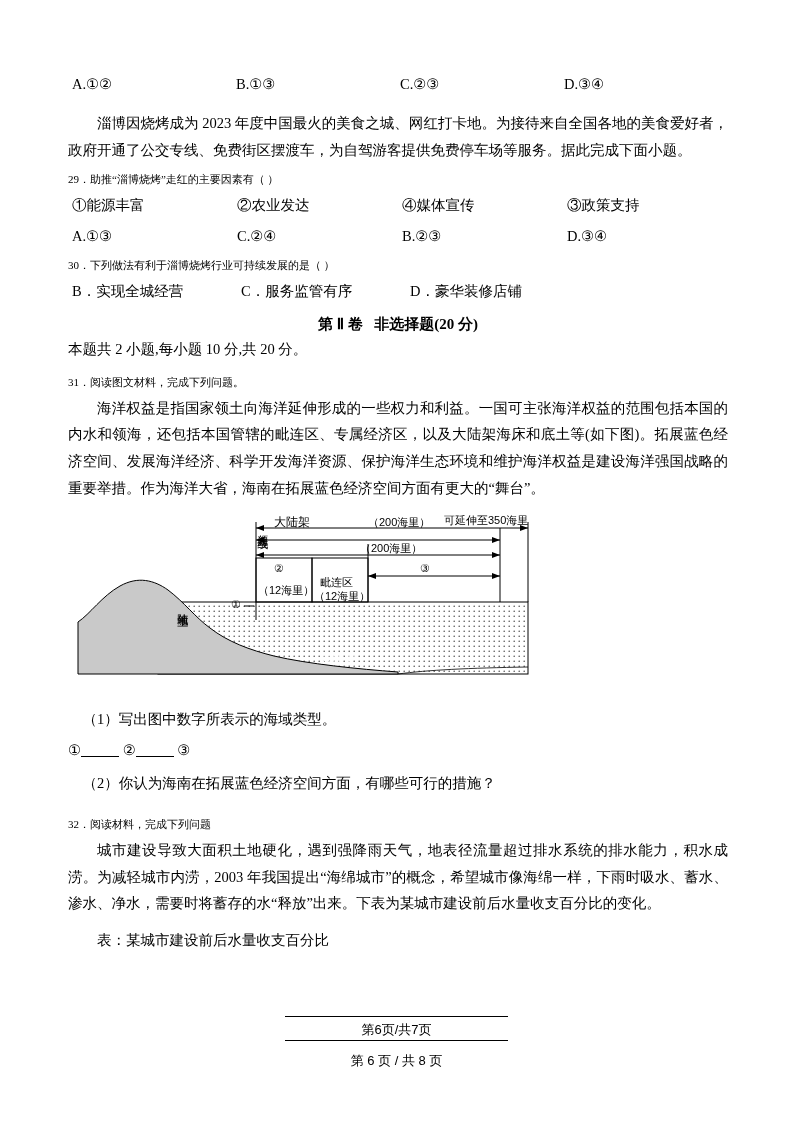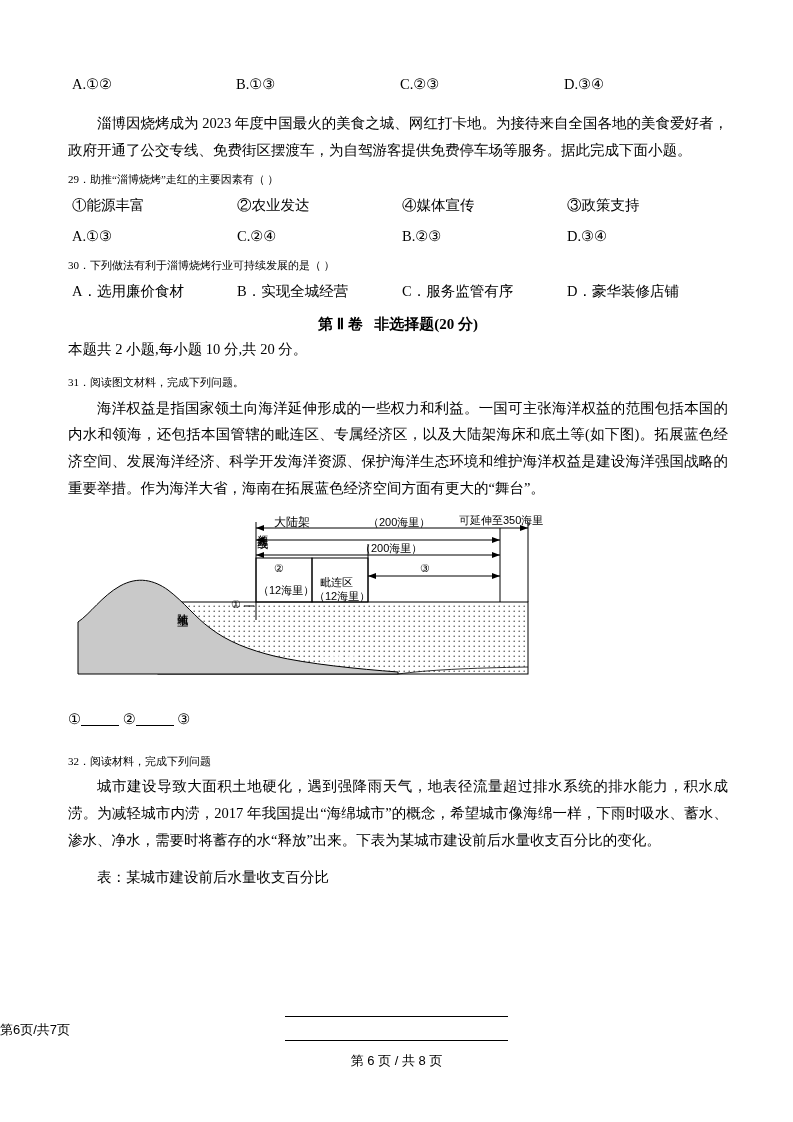--- a/index.html
+++ b/index.html
@@ -123,20 +123,21 @@
     white-space: nowrap;
   }
   .fig-white { color: #fff; }
 
   
   .footer1 {
     position: absolute;
     left: 0;
     top: 1021px;
     width: 793px;
+    text-align: center;
     font-size: 13px;
     font-family: "Liberation Sans", sans-serif;
   }
   .footer2 {
     position: absolute;
     left: 0;
     top: 1052px;
     width: 793px;
     text-align: center;
     font-size: 13px;
@@ -187,21 +188,20 @@
       <div class="so">A.①③</div>
       <div class="so">C.②④</div>
       <div class="so">B.②③</div>
       <div class="so">D.③④</div>
     </div>
 
     <div class="qline">
       <span>30．</span><span>下列做法有利于淄博烧烤行业可持续发展的是（        ）</span>
     </div>
     <div class="subopts">
-      <div class="so">A．选用廉价食材</div>
       <div class="so">B．实现全城经营</div>
       <div class="so">C．服务监管有序</div>
       <div class="so">D．豪华装修店铺</div>
     </div>
 
     <div class="center-title">
       <span>第 </span><span class="rm">Ⅱ</span><span> 卷</span>&nbsp;&nbsp;&nbsp;<span>非选择题(20 分)</span>
     </div>
     <div class="note">本题共 2 小题,每小题 10 分,共 20 分。</div>
 
@@ -252,42 +252,44 @@
         <polygon points="432,66 424,63 424,69" fill="#000"></polygon>
 
         <line x1="176" y1="96" x2="186" y2="96" stroke="#000000" stroke-width="1"></line>
 
         <path d="M330,164 C360,160 400,158 460,157" fill="none" stroke="#000000" stroke-width="0.8"></path>
       </svg>
 
       <div class="fig-label vert" style="left:188px; top:16px;">领海基线</div>
       <div class="fig-label" style="left:206px; top:6px; font-size:12px;">大陆架</div>
       <div class="fig-label" style="left:300px; top:6px;">（200海里）</div>
-      <div class="fig-label" style="left:376px; top:4px;margin-left:15px;">可延伸至350海里</div>
+      <div class="fig-label" style="left:376px; top:4px;">可延伸至350海里</div>
       <div class="fig-label" style="left:292px; top:32px;">（200海里）</div>
       <div class="fig-label" style="left:206px; top:52px;">②</div>
       <div class="fig-label" style="left:190px; top:74px;">（12海里）</div>
       <div class="fig-label" style="left:252px; top:66px;font-family:Liberation Serif, serif;">毗连区</div>
       <div class="fig-label" style="left:246px; top:80px;">（12海里）</div>
       <div class="fig-label" style="left:352px; top:52px;">③</div>
       <div class="fig-label" style="left:163px; top:88px;">①</div>
       <div class="fig-label vert" style="left:108px; top:94px;">陆地领土</div>
       <div class="fig-label fig-white" style="left:252px; top:142px; font-size:12px;">大陆架</div>
     </div>
 
+    <div class="sub-q">（1）写出图中数字所表示的海域类型。</div>
     <div class="blank-line">
       <span>①</span><span class="u"></span>
       <span>②</span><span class="u"></span>
       <span>③</span>
     </div>
+    <div class="sub-q">（2）你认为海南在拓展蓝色经济空间方面，有哪些可行的措施？</div>
 
     <div class="qline" style="margin-top:18px;">
       <span>32．</span><span>阅读材料，完成下列问题</span>
     </div>
-    <p class="para">城市建设导致大面积土地硬化，遇到强降雨天气，地表径流量超过排水系统的排水能力，积水成涝。为减轻城市内涝，2017 年我国提出“海绵城市”的概念，希望城市像海绵一样，下雨时吸水、蓄水、渗水、净水，需要时将蓄存的水“释放”出来。下表为某城市建设前后水量收支百分比的变化。</p>
+    <p class="para">城市建设导致大面积土地硬化，遇到强降雨天气，地表径流量超过排水系统的排水能力，积水成涝。为减轻城市内涝，2003 年我国提出“海绵城市”的概念，希望城市像海绵一样，下雨时吸水、蓄水、渗水、净水，需要时将蓄存的水“释放”出来。下表为某城市建设前后水量收支百分比的变化。</p>
     <div class="table-cap">表：某城市建设前后水量收支百分比</div>
 
   </div>
 
   <div class="sep-line"></div>
   <div class="footer1">第6页/共7页</div>
   <div class="sep-line2"></div>
   <div class="footer2">第 6 页 / 共 8 页</div>
 </div>
 

